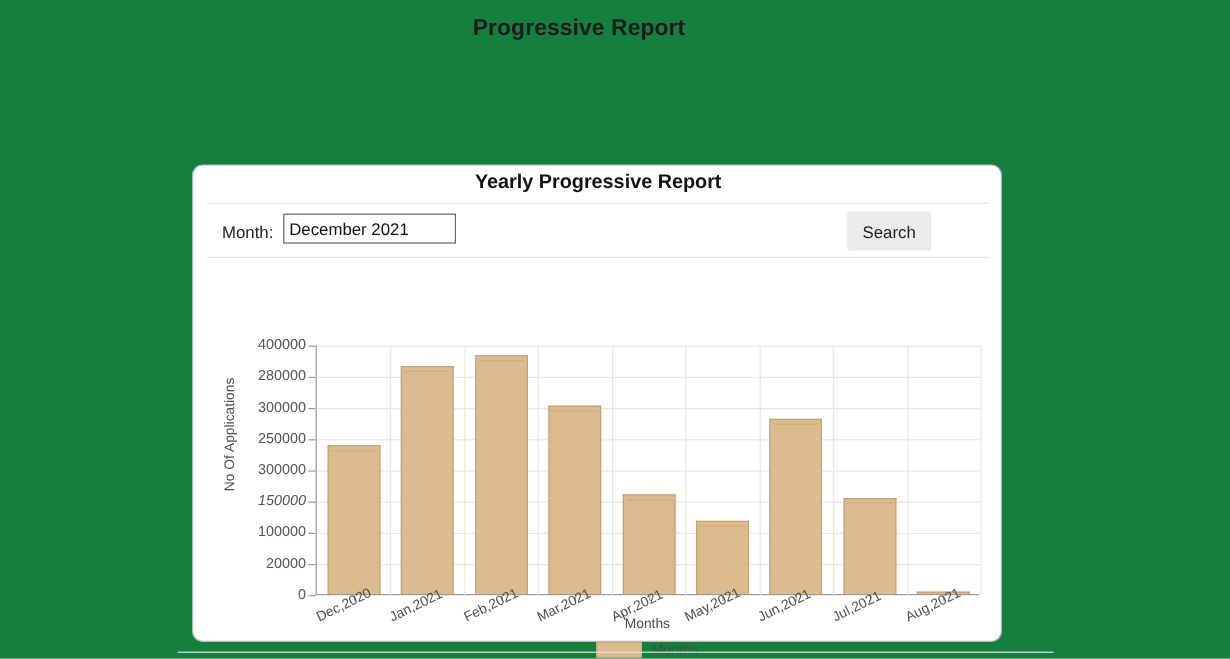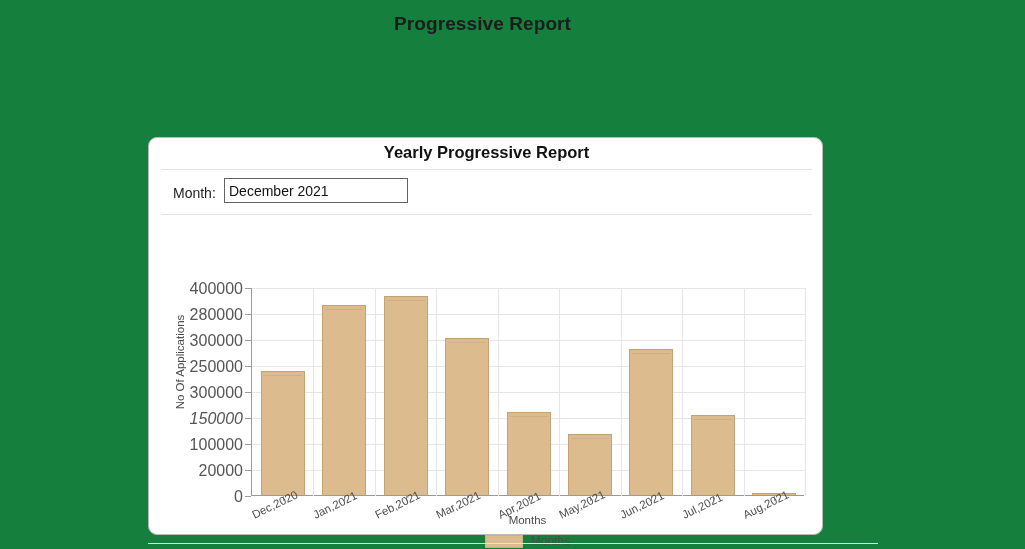--- a/index.html
+++ b/index.html
@@ -19,21 +19,21 @@
     text-align: center;
     font-size: 19px;
     font-weight: bold;
     color: #1c1c1c;
     letter-spacing: .1px;
   }
 
   
   #report-card {
     position: absolute;
-    left: 148px; top: 137px;
+    left: 160px; top: 137px;
     width: 675px; height: 398px;
     background: #ffffff;
     border: 1px solid #b9b9b9;
     border-radius: 9px;
   }
   #card-header {
     position: absolute;
     left: 0; top: 5px; width: 675px;
     text-align: center;
     font-size: 16.5px;
@@ -56,21 +56,21 @@
   }
   #month-label {
     position: absolute;
     left: 12px; top: 11px;
     font-size: 14px;
     color: #222;
   }
   #month-input {
     position: absolute;
     left: 63px; top: 4px;
-    width: 184px; height: 25px;
+    width: 144px; height: 25px;
     padding: 1px 4px;
     font-family: "Liberation Sans", sans-serif;
     font-size: 14px;
     color: #111;
     background: #fff;
     border: 1px solid #636363;
     border-radius: 0;
     outline: none;
   }
   #search-button {
@@ -116,21 +116,21 @@
   }
   .vgrid {
     position: absolute; top: 0; height: 208px;
     width: 1px; background: #e6e6e6;
   }
   .ytick-label {
     position: absolute;
     right: 581px;
     width: 62px;
     text-align: right;
-    font-size: 16px;
+    font-size: 12px;
     color: #555;
     white-space: nowrap;
   }
   .ytick-mark {
     position: absolute;
     left: 96px; width: 6px; height: 1px;
     background: #9a9a9a;
   }
   .bar {
     position: absolute;
@@ -197,20 +197,21 @@
   <div id="page-title">Progressive Report</div>
 
   <div id="report-card">
 
     <div id="card-header">Yearly Progressive Report</div>
     <div class="rule" id="rule-top"></div>
 
     <div id="search-row">
       <div id="month-label">Month:</div>
       <input id="month-input" type="text" value="December 2021" style="">
+      <button id="search-button">Search</button>
     </div>
     <div class="rule" id="rule-mid"></div>
 
     <div id="chart-wrap">
       <div id="y-axis-title">No Of Applications</div>
       <div id="plot">
           <div class="hgrid" style="top: 182px;"></div>
           <div class="hgrid" style="top: 156px;"></div>
           <div class="hgrid" style="top: 130px;"></div>
           <div class="hgrid" style="top: 104px;"></div>

